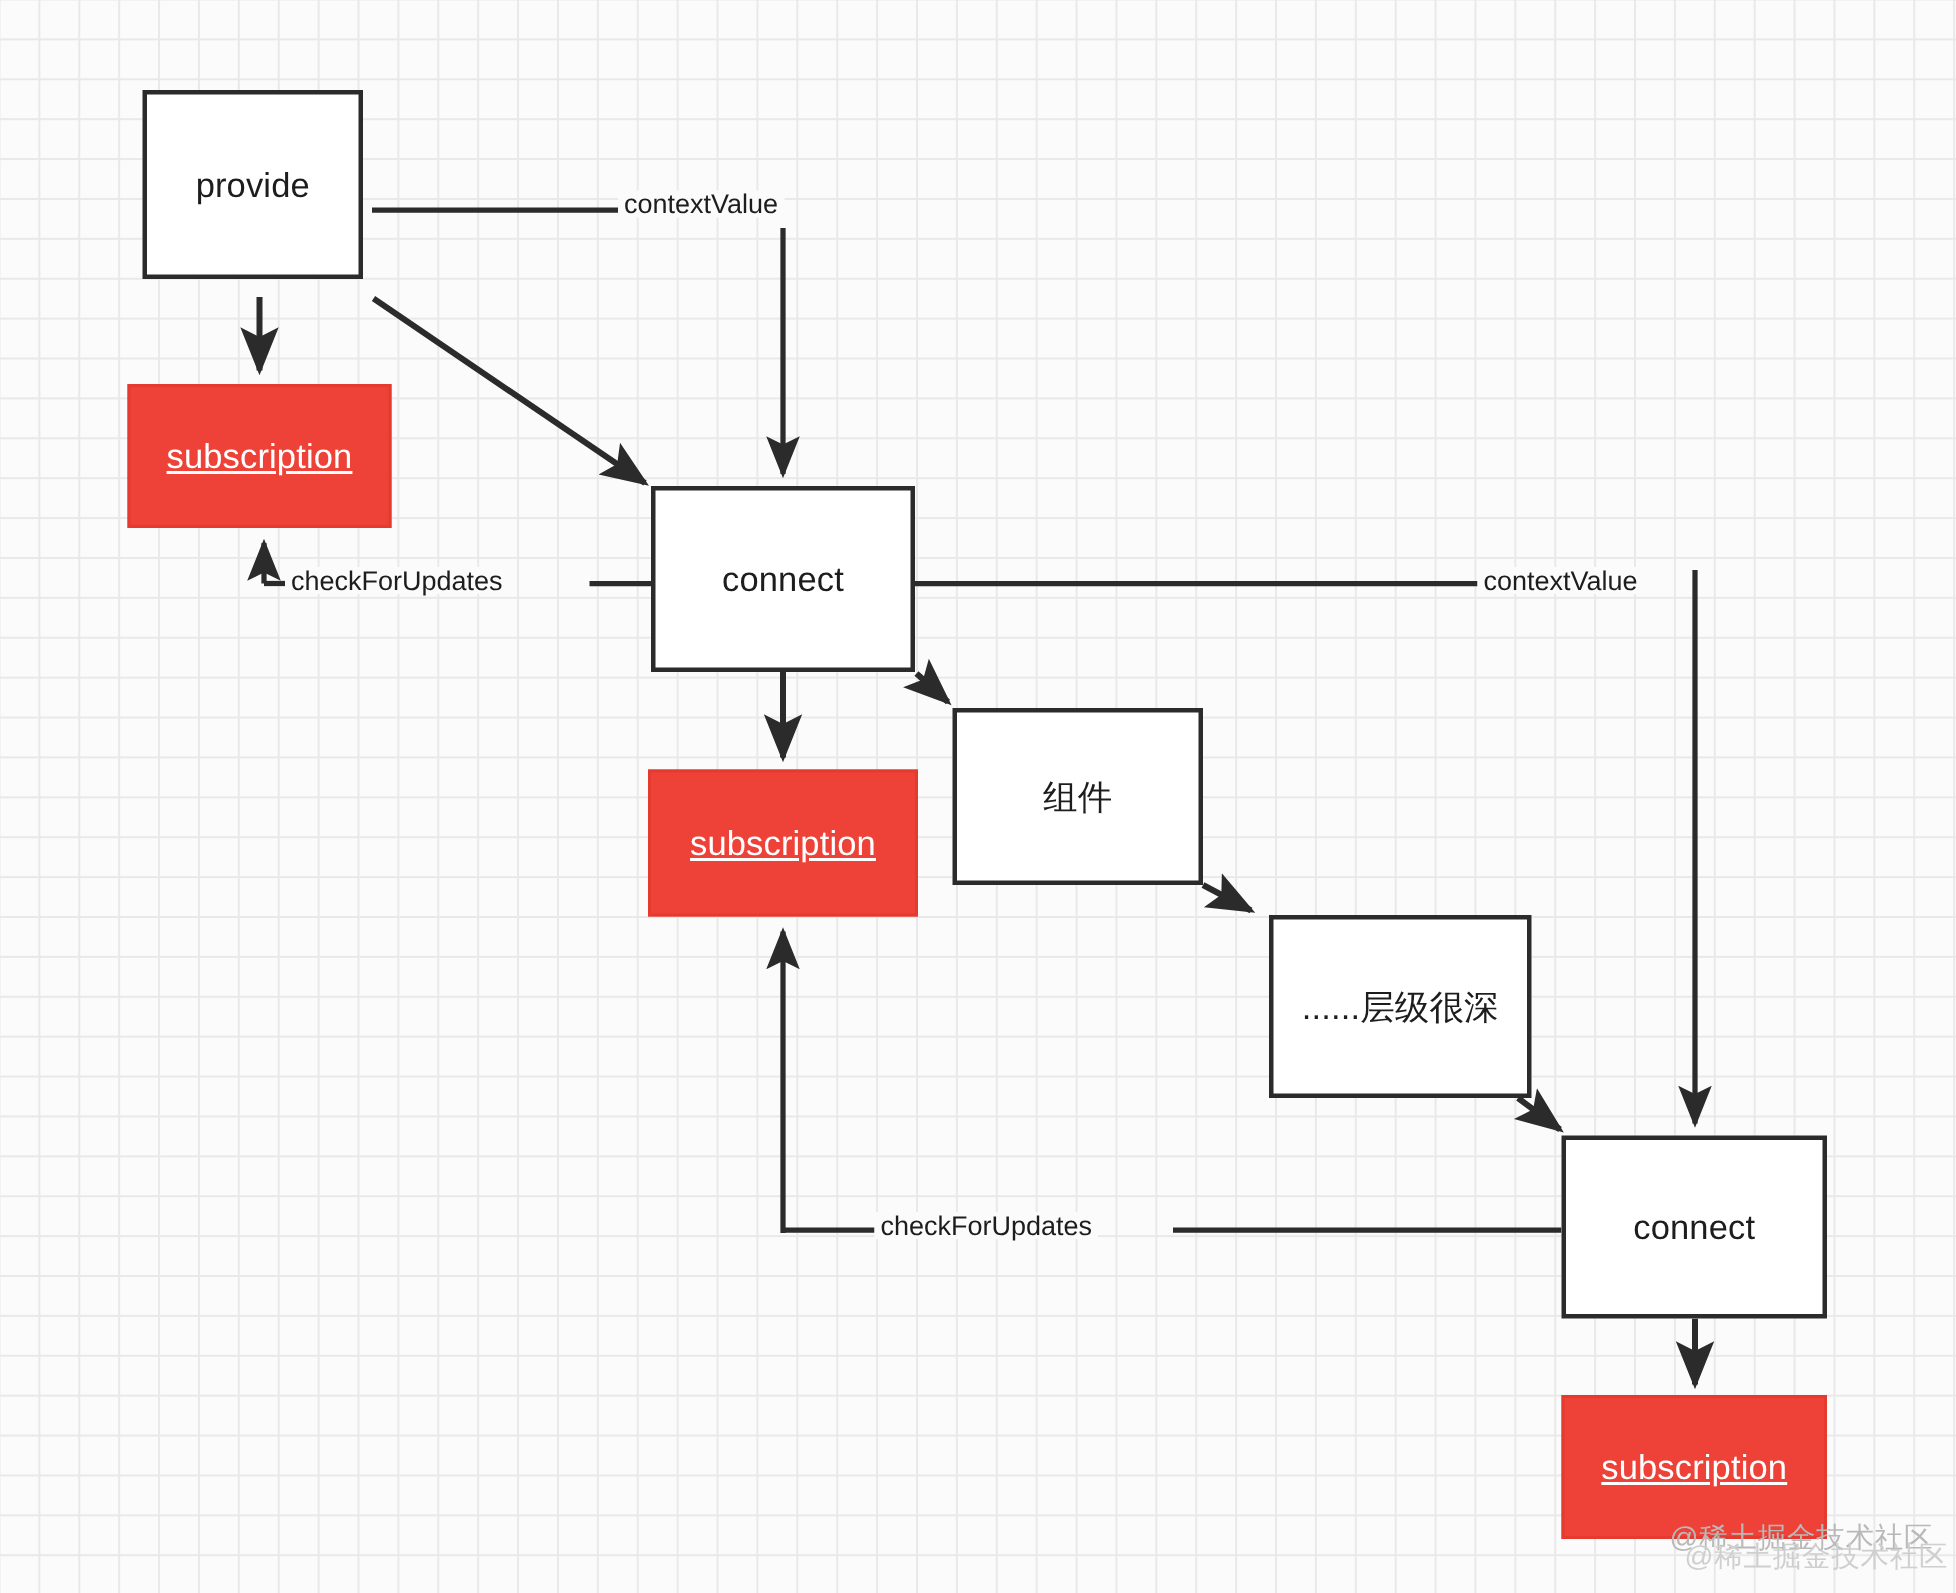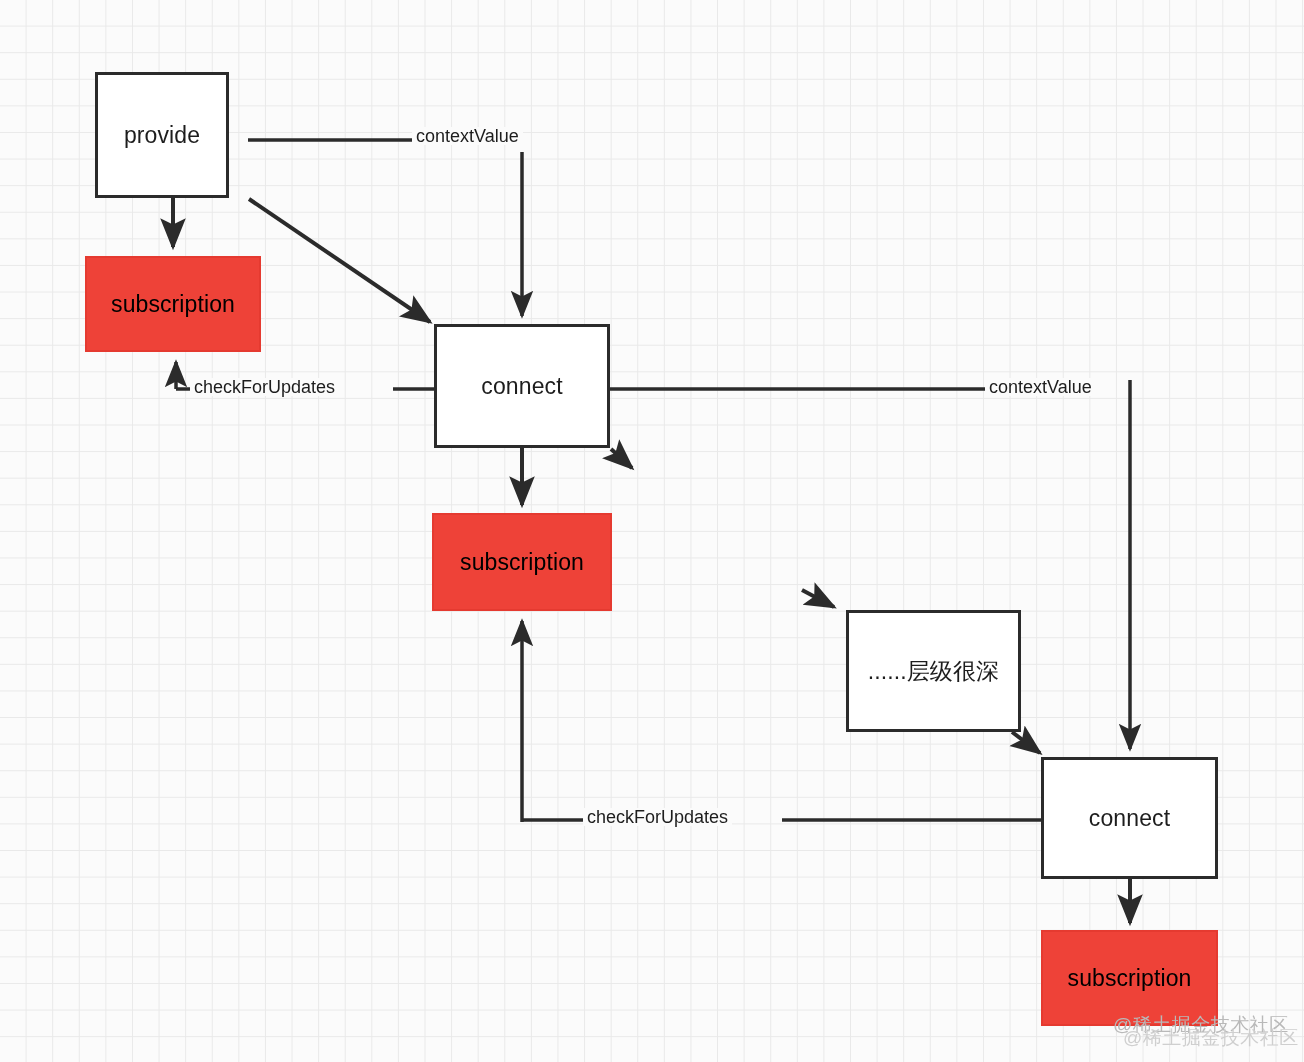--- a/index.html
+++ b/index.html
@@ -38,21 +38,22 @@
     letter-spacing: 0.1px;
   }
   .node.plain {
     background: #ffffff;
     border: 3px solid #2b2b2b;
     color: #1d1d1d;
   }
   .node.accent {
     background: #ee4238;
     border: 2px solid #e53a30;
-    color: #000000;
+    color: #ffffff;
+    text-decoration: underline;
   }
   .edge-label {
     position: absolute;
     font-size: 18px;
     color: #1d1d1d;
     background: #fbfbfb;
     padding: 0 4px;
     white-space: nowrap;
     line-height: 1;
   }
@@ -124,36 +125,39 @@
       <line x1="1041" y1="820" x2="782" y2="820" stroke="#2b2b2b" stroke-width="3.5"></line>
       <line x1="583" y1="820" x2="522" y2="820" stroke="#2b2b2b" stroke-width="3.5"></line>
       <line x1="522" y1="822" x2="522" y2="621" stroke="#2b2b2b" stroke-width="3.5" marker-end="url(#arrowhead)"></line>
     </g>
 
     <g>
       <line x1="1130" y1="879" x2="1130" y2="923" stroke="#2b2b2b" stroke-width="4" marker-end="url(#arrowhead)"></line>
     </g>
   </svg>
 
-  <div class="node plain" style="left:95px;  top:72px;  width:134px; height:126px;">
+  <div class="node plain" style="left:95px;  top:60px;  width:147px; height:126px;">
     <span>provide</span>
   </div>
 
   <div class="node accent" style="left:85px;  top:256px; width:176px; height:96px;">
     <span>subscription</span>
   </div>
 
   <div class="node plain" style="left:434px; top:324px; width:176px; height:124px;">
     <span>connect</span>
   </div>
 
   <div class="node accent" style="left:432px; top:513px; width:180px; height:98px;">
     <span>subscription</span>
   </div>
 
+  <div class="node plain" style="left:635px; top:472px; width:167px; height:118px;">
+    <span>组件</span>
+  </div>
 
   <div class="node plain" style="left:846px; top:610px; width:175px; height:122px;">
     <span>......层级很深</span>
   </div>
 
   <div class="node plain" style="left:1041px; top:757px; width:177px; height:122px;">
     <span>connect</span>
   </div>
 
   <div class="node accent" style="left:1041px; top:930px; width:177px; height:96px;">

